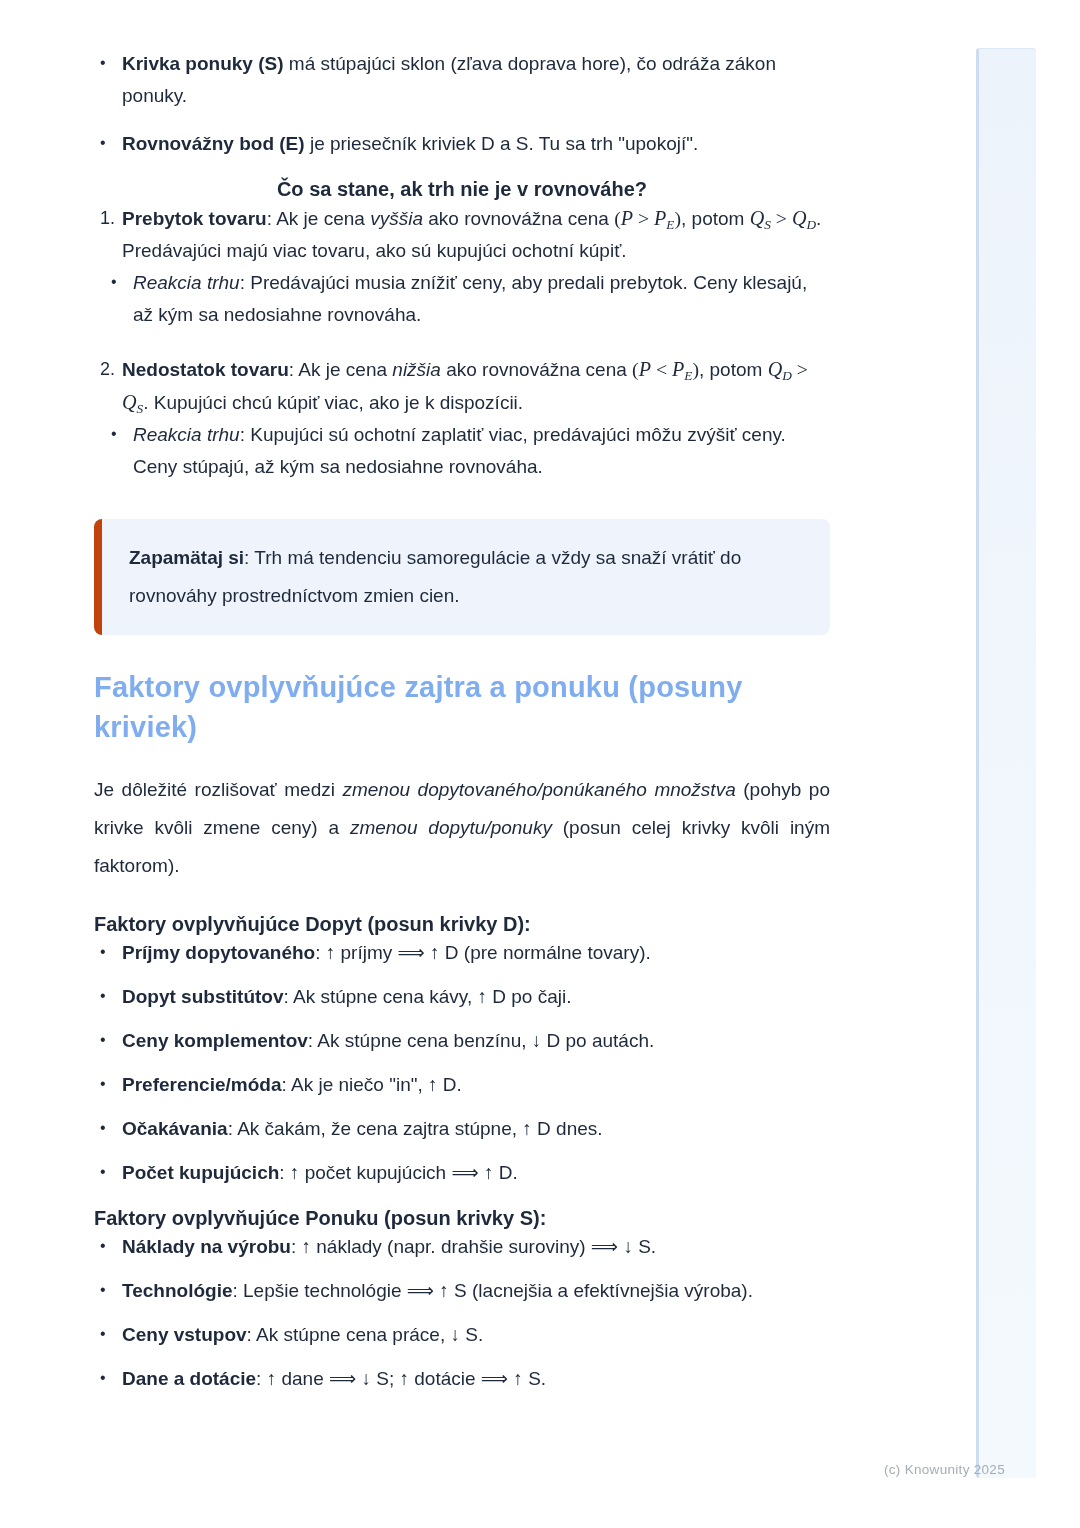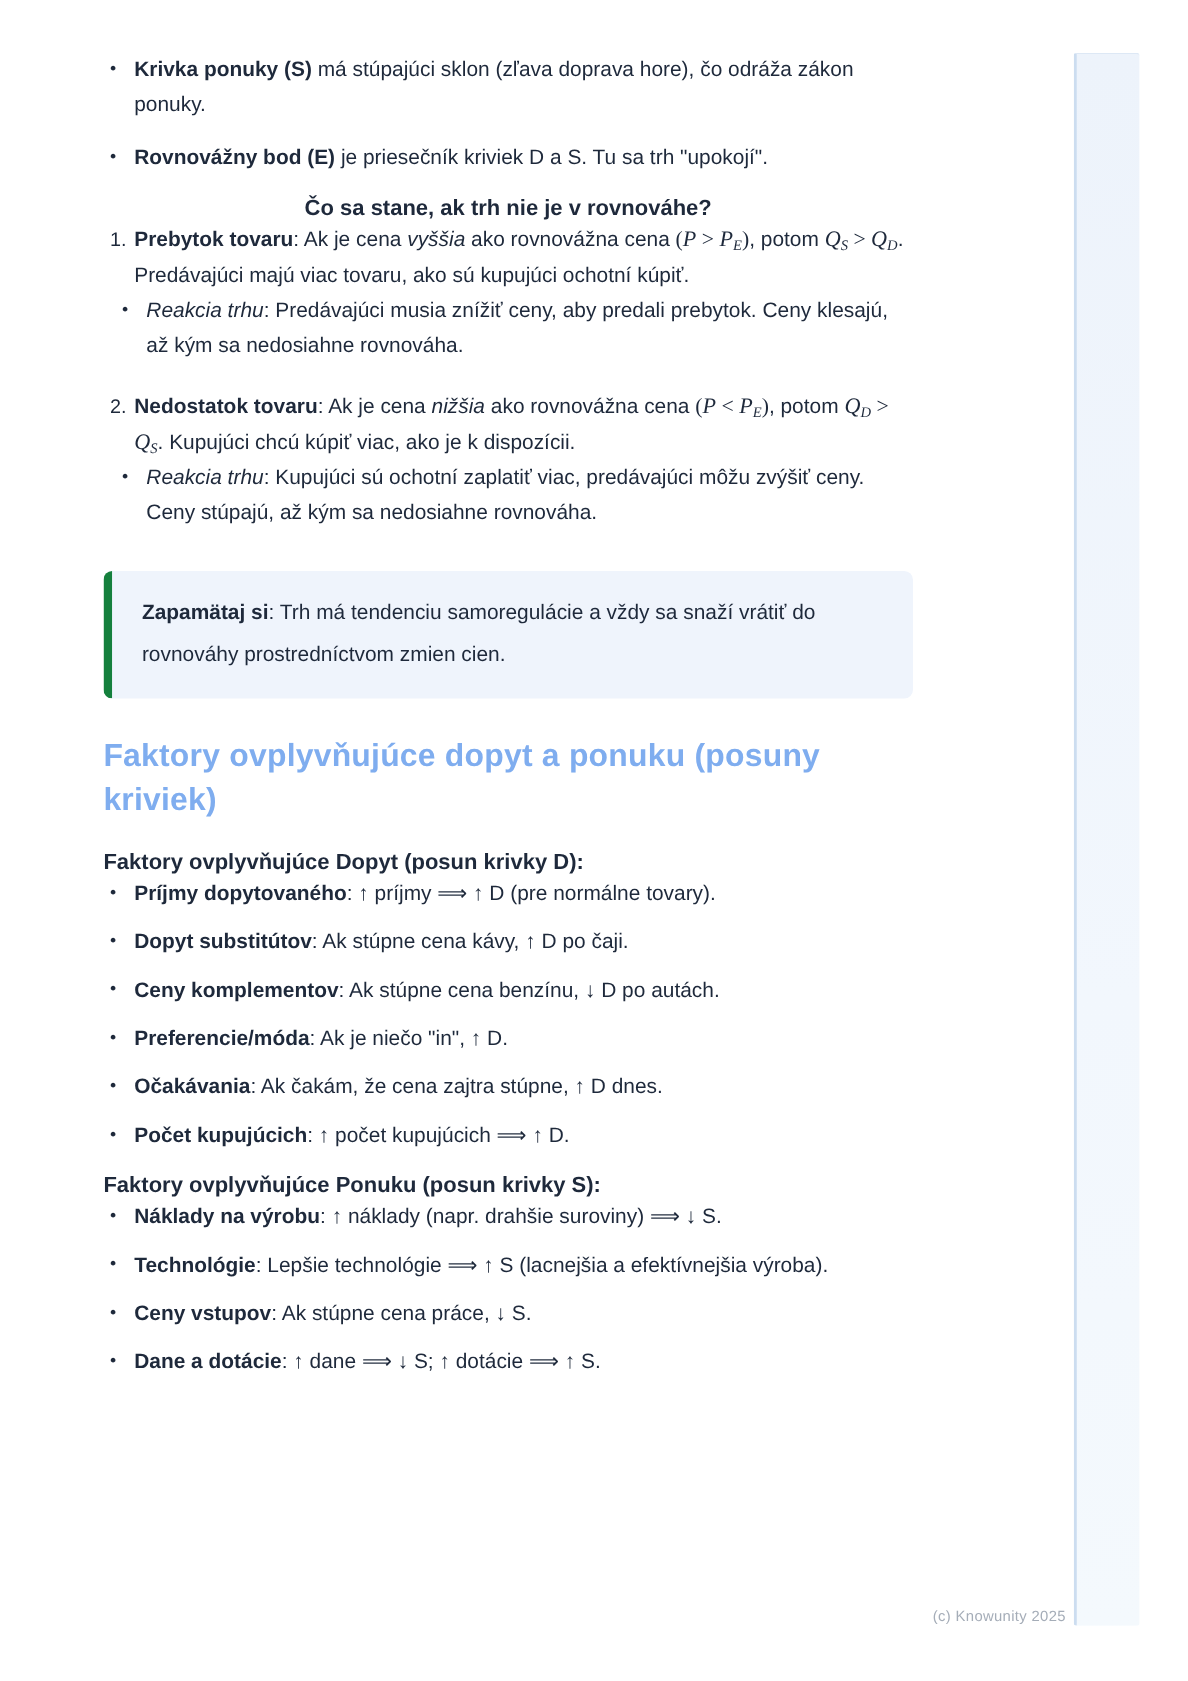--- a/index.html
+++ b/index.html
@@ -22,21 +22,21 @@
   ul.intro-list li{margin-bottom:16px;}
   h3.subhead{font-size:20px;font-weight:700;margin:0;color:#1e293b;line-height:26px;}
   .q-head{margin:28px 0 28px 0;text-align:center;}
 
   ol.nlist > li{margin-bottom:22px;}
   ul.sub-list{list-style:none;margin:0;padding-left:11px;}
 
   .callout{
     margin:36px 0 32px 0;
     background:#eff4fc;
-    border-left:8px solid #15803d;
+    border-left:8px solid #c2410c;
     border-radius:8px;
     padding:20px 28px 20px 27px;
     line-height:38px;
   }
 
   h2.section-heading{
     color:#7fadef;font-size:29px;line-height:40px;font-weight:700;
     margin:0 0 24px 0;letter-spacing:0.2px;
   }
   p.section-intro{margin:0 0 26px 0;line-height:38px;text-align:justify;}
@@ -57,21 +57,21 @@
   }
 
   .side-strip{
     position:absolute;left:976px;top:48px;width:57px;height:1429px;
     background:linear-gradient(180deg,#edf3fb 0%,#f2f7fd 60%,#f4f9fd 100%);
     border-left:3px solid #ccddf0;
     border-top:1px solid #dde8f5;
     border-radius:3px;
   }
   .watermark{
-    position:absolute;top:1462px;left:848px;
+    position:absolute;top:1462px;left:884px;
     font-size:13.5px;color:#a5adb8;letter-spacing:0.3px;
   }
 </style>
 </head>
 <body>
 
 <div class="content">
 
   <ul class="blist intro-list">
     <li class="row">
@@ -110,22 +110,23 @@
           <div class="li-body"><span class="seg-i">Reakcia trhu</span><span>: Kupujúci sú ochotní zaplatiť viac, predávajúci môžu zvýšiť ceny. Ceny stúpajú, až kým sa nedosiahne rovnováha.</span></div>
         </li>
       </ul>
     </li>
   </ol>
 
   <div class="callout">
     <div><span class="seg-b">Zapamätaj si</span><span>: Trh má tendenciu samoregulácie a vždy sa snaží vrátiť do rovnováhy prostredníctvom zmien cien.</span></div>
   </div>
 
-  <h2 class="section-heading">Faktory ovplyvňujúce dopyt a ponuku (posuny kriviek)</h2>
+  <h2 class="section-heading">Faktory ovplyvňujúce zajtra a ponuku (posuny kriviek)</h2>
 
+  <p class="section-intro"><span>Je dôležité rozlišovať medzi </span><span class="seg-i">zmenou dopytovaného/ponúkaného množstva</span><span> (pohyb po krivke kvôli zmene ceny) a </span><span class="seg-i">zmenou dopytu/ponuky</span><span> (posun celej krivky kvôli iným faktorom).</span></p>
 
   <h3 class="subhead factor-head">Faktory ovplyvňujúce Dopyt (posun krivky D):</h3>
 
   <ul class="blist factor-list">
     <li class="row">
       <span class="marker dot">•</span>
       <div class="li-body"><span class="seg-b">Príjmy dopytovaného</span><span>: ↑ príjmy ⟹ ↑ D (pre normálne tovary).</span></div>
     </li>
     <li class="row">
       <span class="marker dot">•</span>

